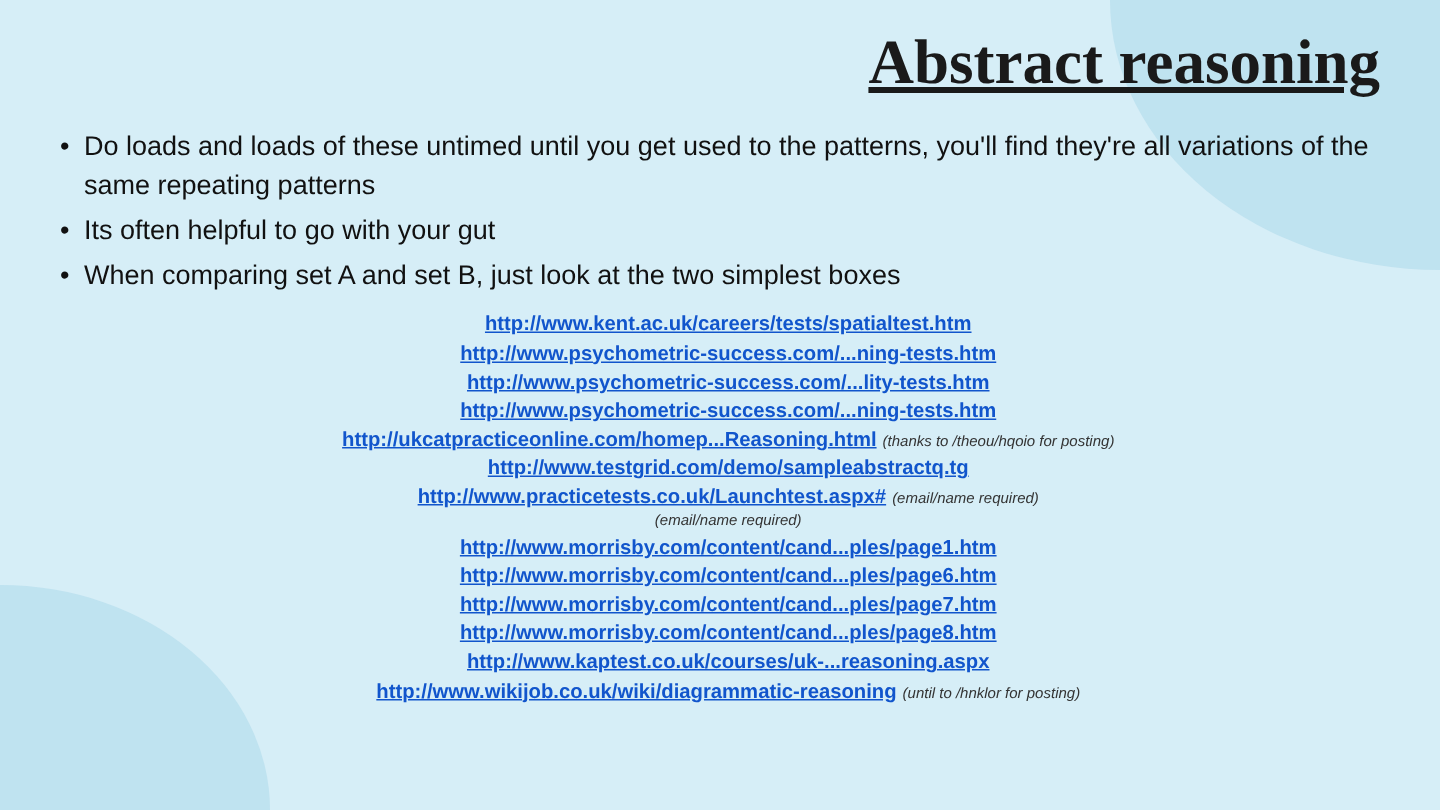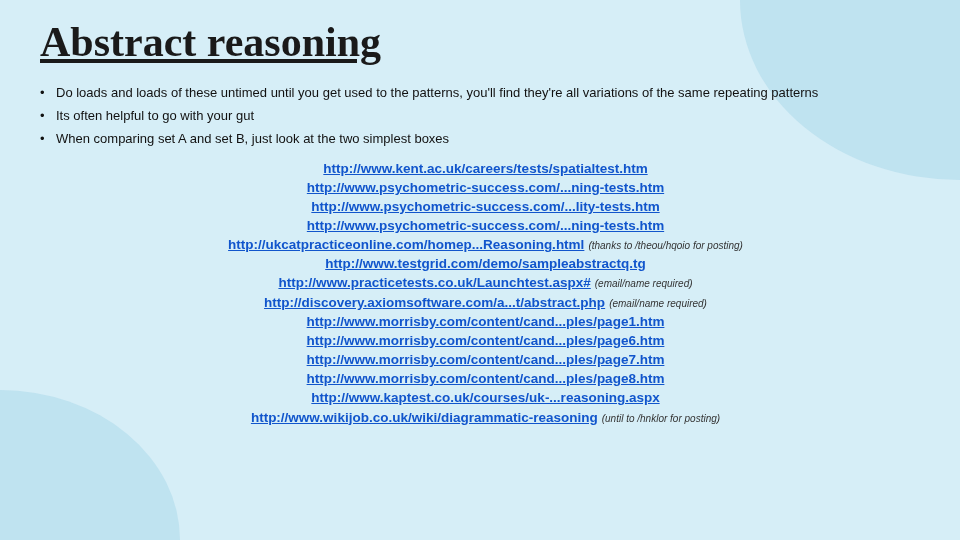--- a/index.html
+++ b/index.html
@@ -33,36 +33,36 @@
       z-index: 0;
     }
 
     .content {
       position: relative;
       z-index: 1;
       padding: 18px 40px 10px 40px;
     }
 
     h1 {
-      text-align: left;
+      text-align: right;
       font-size: 42px;
       font-weight: bold;
       color: #1a1a1a;
       text-decoration: underline;
       margin-bottom: 18px;
       font-family: Georgia, serif;
     }
 
     .bullets {
       list-style: none;
       margin-bottom: 10px;
     }
 
     .bullets li {
-      font-size: 13px;
+      font-size: 18px;
       color: #111;
       margin-bottom: 4px;
       padding-left: 16px;
       position: relative;
       line-height: 1.45;
     }
 
     .bullets li::before {
       content: '•';
       position: absolute;
@@ -131,21 +131,20 @@
         <span class="note-small">(thanks to /theou/hqoio for posting)</span>
       </div>
       <div class="link-line">
         <a href="#">http://www.testgrid.com/demo/sampleabstractq.tg</a>
       </div>
       <div class="link-line">
         <a href="#">http://www.practicetests.co.uk/Launchtest.aspx#</a>
         <span class="note-small">(email/name required)</span>
       </div>
       <div class="link-line">
-        <a href="#">http://discovery.axiomsoftware.com/a...t/abstract.php</a>
         <span class="note-small">(email/name required)</span>
       </div>
       <div class="link-line">
         <a href="#">http://www.morrisby.com/content/cand...ples/page1.htm</a>
       </div>
       <div class="link-line">
         <a href="#">http://www.morrisby.com/content/cand...ples/page6.htm</a>
       </div>
       <div class="link-line">
         <a href="#">http://www.morrisby.com/content/cand...ples/page7.htm</a>

